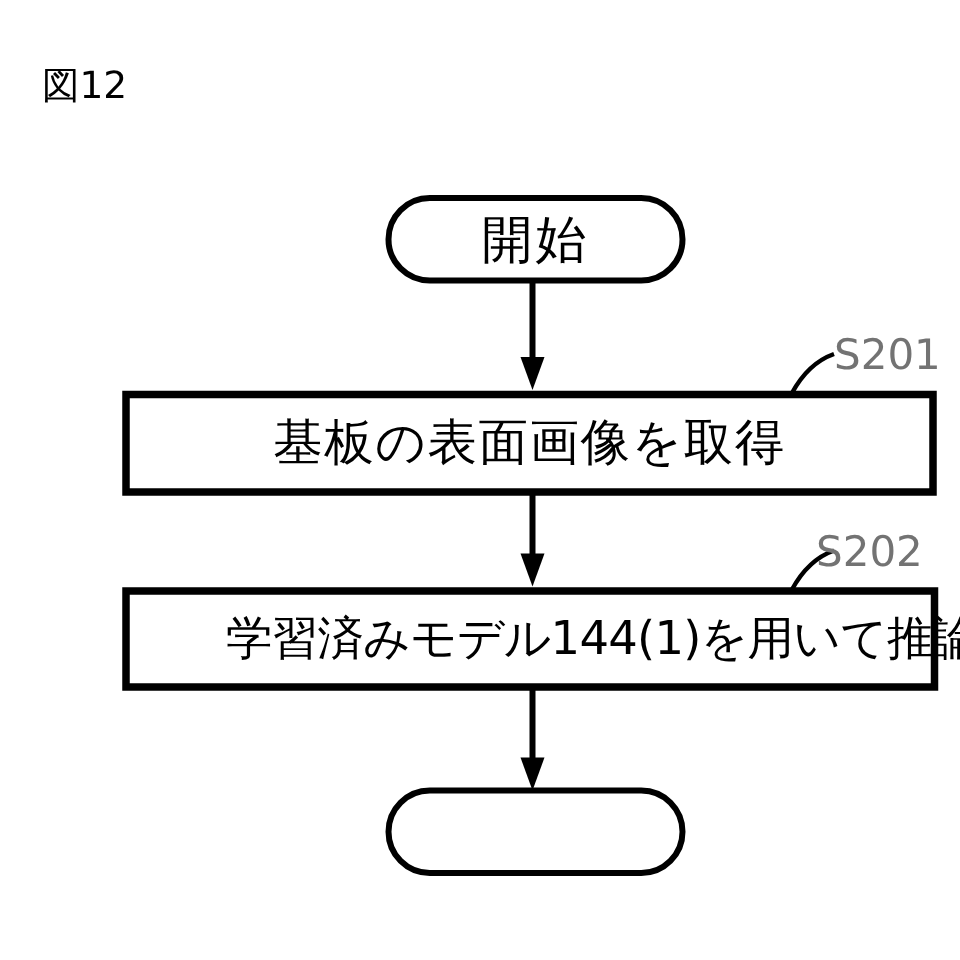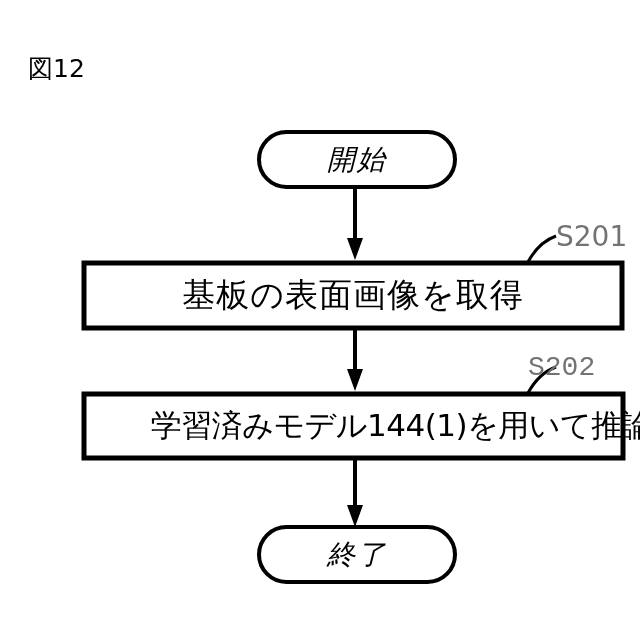--- a/index.html
+++ b/index.html
@@ -13,21 +13,21 @@
   #figure-root {
     position: relative;
     width: 640px;
     height: 640px;
     background: #ffffff;
     overflow: hidden;
   }
   #figure-label {
     position: absolute;
     left: 28px;
-    top: 54px;
+    top: 42px;
     font-size: 25px;
     line-height: 30px;
     color: #000000;
     letter-spacing: 0px;
     white-space: nowrap;
     font-family: "DejaVu Sans", "Liberation Sans", sans-serif;
   }
   svg.flow {
     position: absolute;
     left: 0;
@@ -38,23 +38,22 @@
   .node-text {
     position: absolute;
     display: flex;
     align-items: center;
     justify-content: center;
     color: #000000;
     white-space: nowrap;
     font-family: "DejaVu Sans", "Liberation Sans", sans-serif;
   }
   .terminator-text {
-    font-size: 28px;
+    font-size: 34px;
     letter-spacing: 2px;
-    font-style: italic;
   }
   .process-text-1 {
     font-size: 33px;
     letter-spacing: 1px;
   }
   .process-text-2 {
     font-size: 31px;
     letter-spacing: -0.5px;
   }
   .step-label {
@@ -64,21 +63,21 @@
     color: #737373;
     white-space: nowrap;
     font-family: "DejaVu Sans", "Liberation Sans", sans-serif;
   }
   
   #start-node-text   { left: 258px; top: 131px; width: 198px; height: 57px; }
   #process-1-text    { left: 82px;  top: 261px; width: 542px; height: 69px; }
   #process-2-text    { left: 82px;  top: 392px; width: 543px; height: 68px; padding-left: 48px; }
   #end-node-text     { left: 258px; top: 526px; width: 198px; height: 57px; }
   #step-label-s201   { left: 556px; top: 222px; }
-  #step-label-s202   { left: 528px; top: 353px; font-family: Liberation Mono, monospace; }
+  #step-label-s202   { left: 544px; top: 353px; }
 </style>
 </head>
 <body>
 
 <div id="figure-root">
 
   <div id="figure-label">図12</div>
 
   <svg class="flow" viewBox="0 0 640 640">
     <defs>
@@ -114,19 +113,18 @@
 
     <rect x="259" y="527" width="196" height="55" rx="27.5" ry="27.5" fill="#ffffff" stroke="#000000" stroke-width="4"></rect>
   </svg>
 
   <div id="start-node-text" class="node-text terminator-text">開始</div>
 
   <div id="process-1-text" class="node-text process-text-1">基板の表面画像を取得</div>
 
   <div id="process-2-text" class="node-text process-text-2">学習済みモデル144(1)を用いて推論</div>
 
-  <div id="end-node-text" class="node-text terminator-text">終了</div>
 
   <div id="step-label-s201" class="step-label">S201</div>
 
   <div id="step-label-s202" class="step-label">S202</div>
 
 </div>
 
 </body></html>

